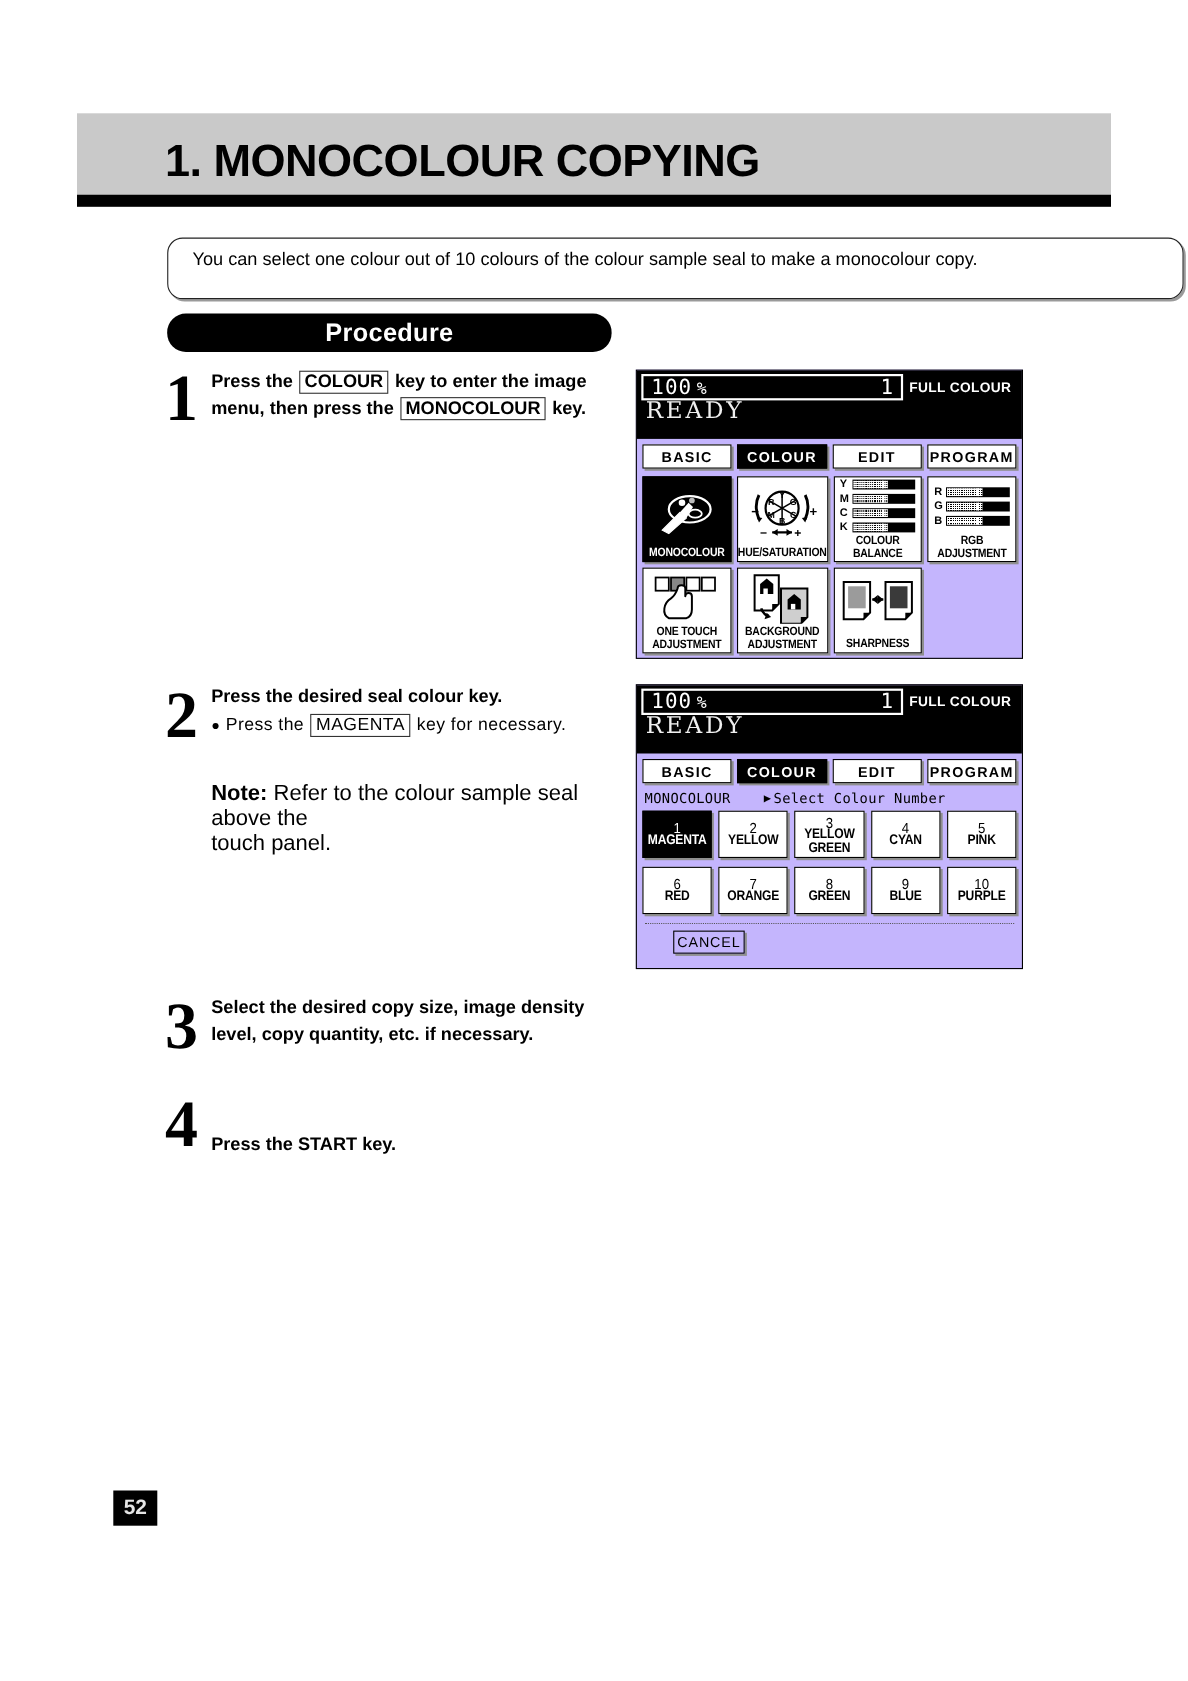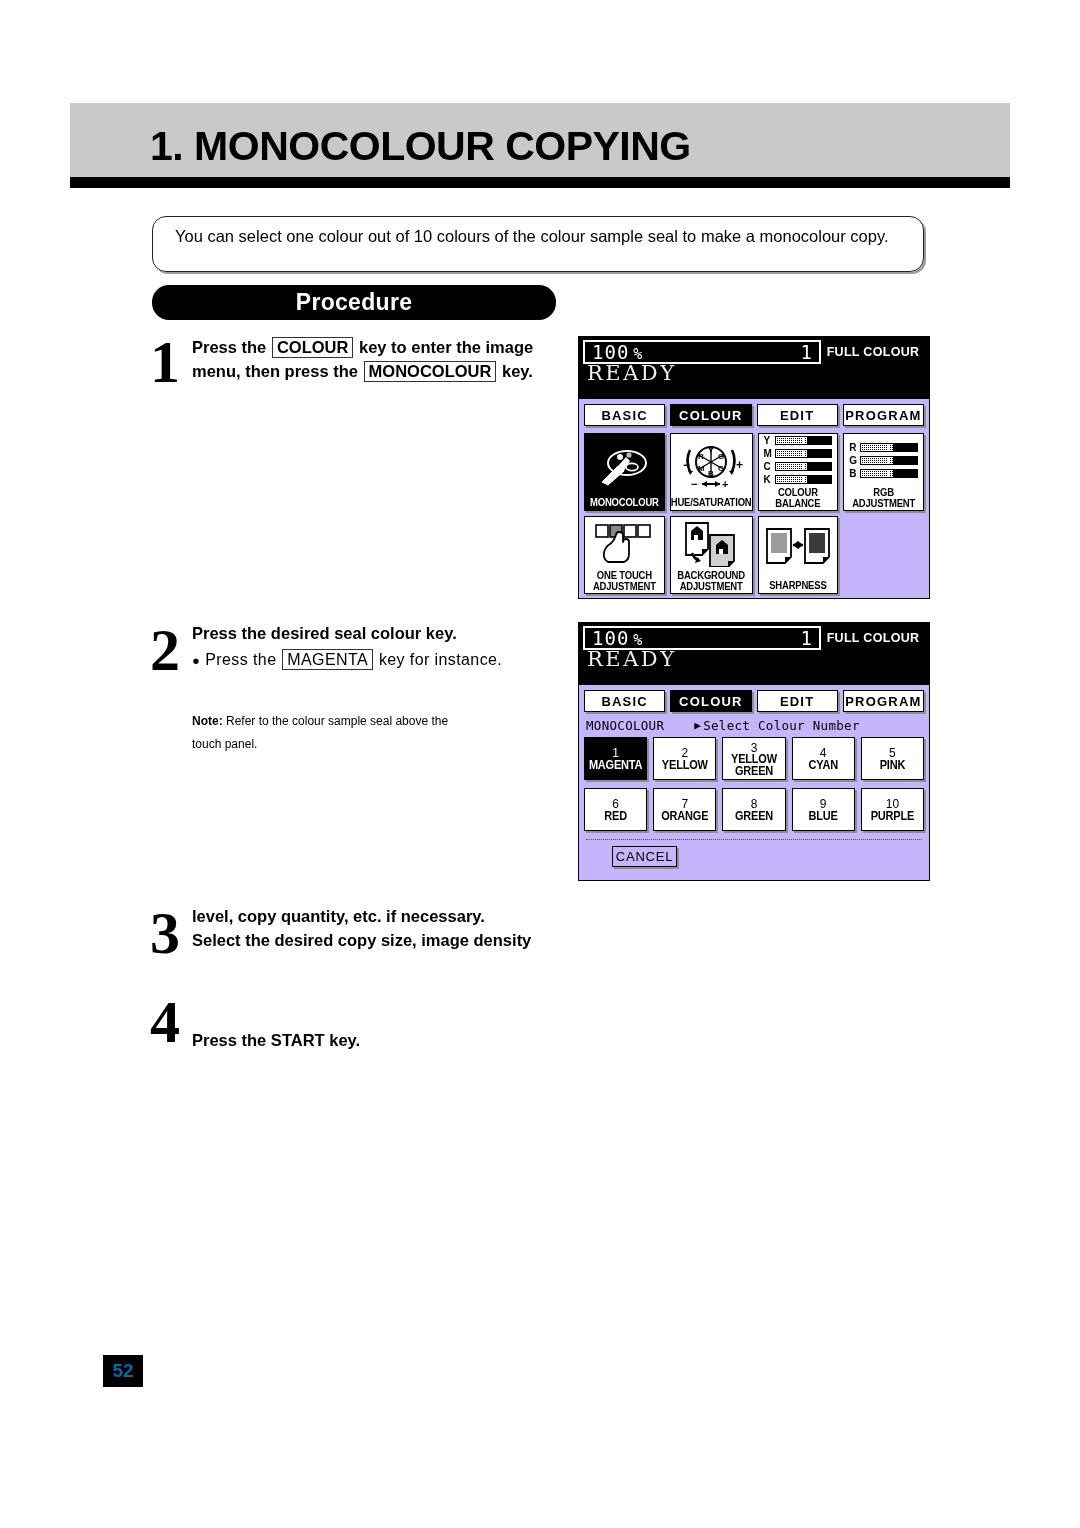--- a/index.html
+++ b/index.html
@@ -43,21 +43,21 @@
     width: 940px;
     height: 11px;
     background: #000;
   }
 
   
   .intro-box {
     position: absolute;
     left: 152px;
     top: 216px;
-    width: 772px;
+    width: 924px;
     height: 56px;
     border: 1.6px solid #222;
     border-radius: 14px;
     box-shadow: 2px 2px 0 #9a9a9a;
     padding: 8px 16px 0 22px;
     box-sizing: border-box;
   }
   .intro-text {
     font-size: 16.5px;
     line-height: 23px;
@@ -127,21 +127,21 @@
   .bullet-dot {
     font-size: 13px;
     vertical-align: middle;
     margin-right: 5px;
   }
   .note-block {
     position: absolute;
     left: 192px;
     top: 710px;
     width: 380px;
-    font-size: 12px;
+    font-size: 20px;
     line-height: 23px;
   }
   .note-label { font-weight: bold; }
   .note-indent { display: block; }
 
   
   .lcd {
     position: absolute;
     background: #c4b5fd;
     border: 1.5px solid #000;
@@ -378,21 +378,21 @@
   }
 
   
   .page-num {
     position: absolute;
     left: 103px;
     top: 1355px;
     width: 40px;
     height: 32px;
     background: #000;
-    color: #0369a1;
+    color: #e5e5e5;
     display: flex;
     align-items: center;
     justify-content: center;
     font-size: 19px;
     font-weight: bold;
   }
 </style>
 </head>
 <body>
 
@@ -417,33 +417,33 @@
   <span class="keycap">MONOCOLOUR</span>
   <span>key.</span>
 </div>
 
 <div class="step-num step2-num">2</div>
 <div class="step-body step2-body">
   <div>Press the desired seal colour key.</div>
   <div class="sub-line">
     <span class="bullet-dot">●</span><span>Press the</span>
     <span class="keycap" style="font-weight:normal">MAGENTA</span>
-    <span>key for instance.</span>
+    <span>key for necessary.</span>
   </div>
 </div>
 <div class="note-block">
   <span class="note-label">Note:</span>
   <span>Refer to the colour sample seal above the</span>
   <span class="note-indent">touch panel.</span>
 </div>
 
 <div class="step-num step3-num">3</div>
 <div class="step-body step3-body">
+  <div>Select the desired copy size, image density</div>
   <div>level, copy quantity, etc. if necessary.</div>
-  <div>Select the desired copy size, image density</div>
 </div>
 
 <div class="step-num step4-num">4</div>
 <div class="step-body step4-body">
   <div>Press the START key.</div>
 </div>
 
 <div class="lcd" id="lcd-1">
   <div class="lcd-top">
     <div class="lcd-top-row">

